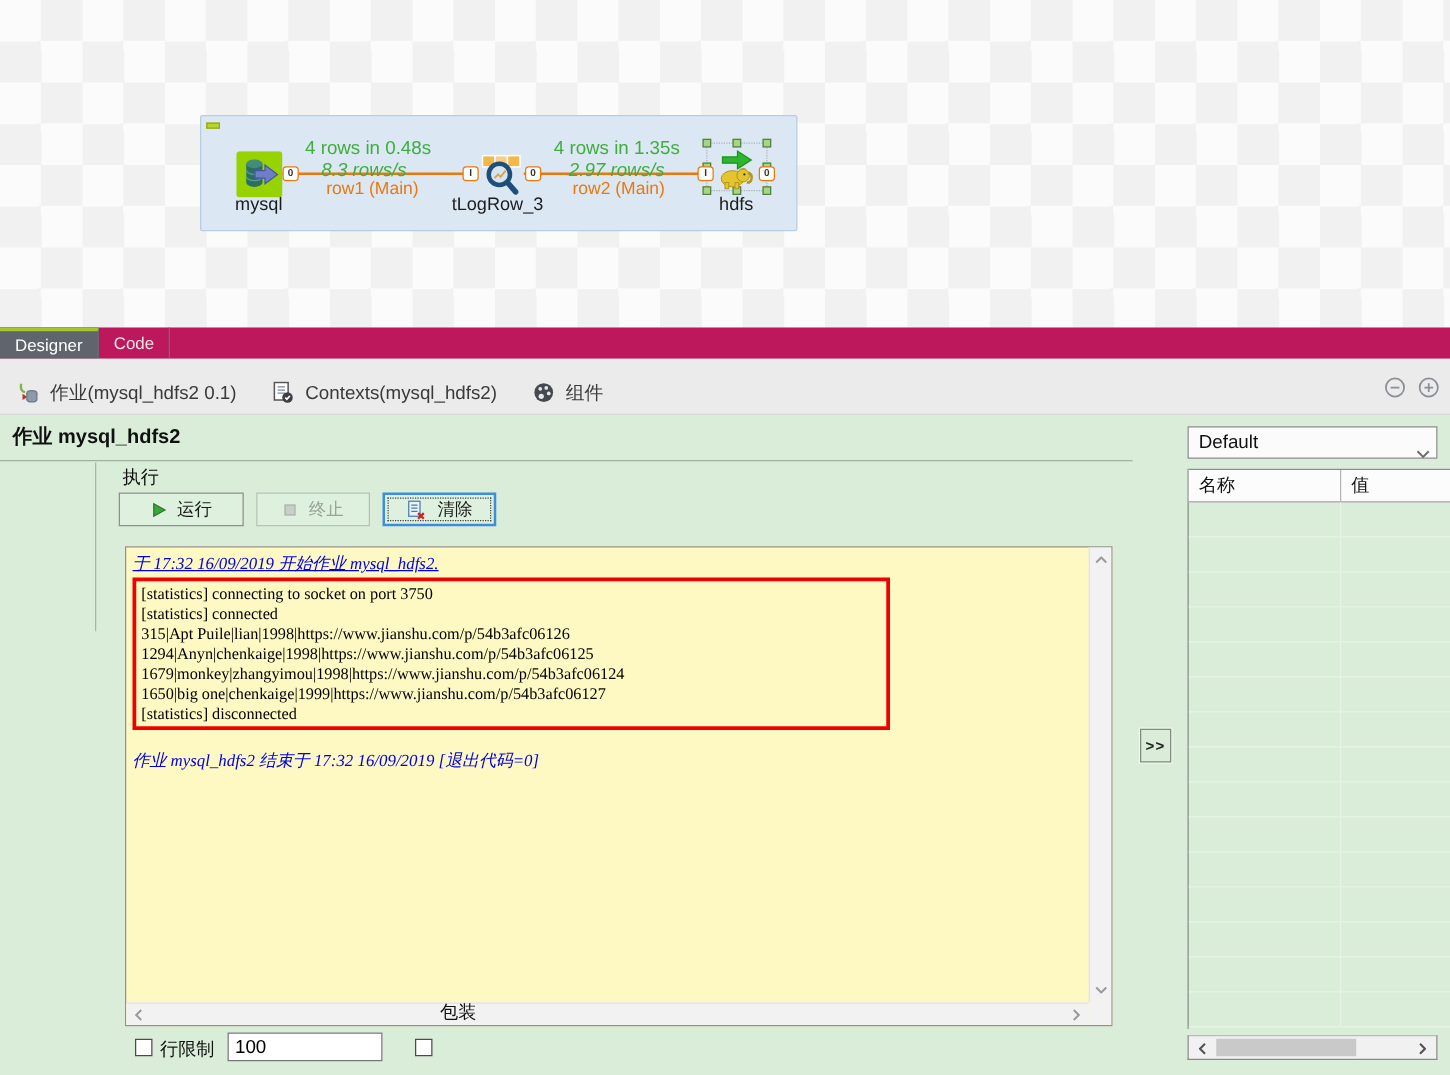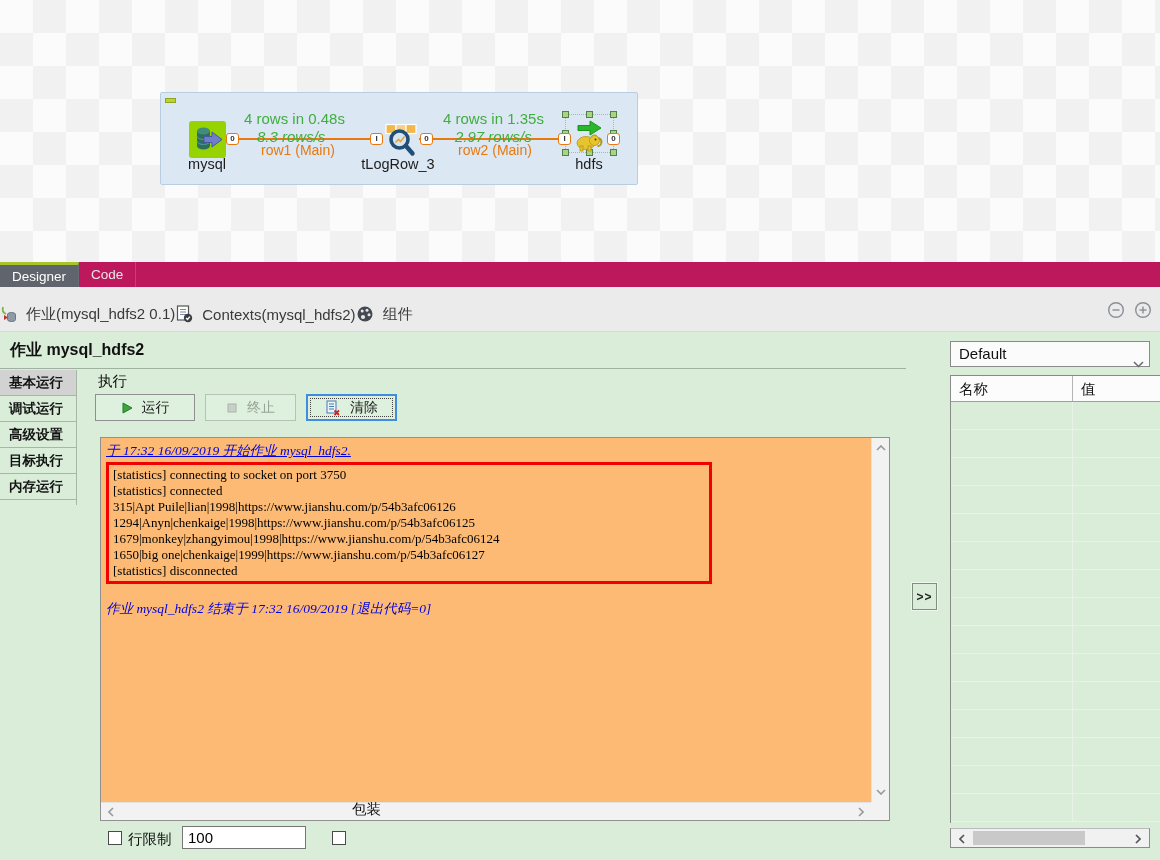--- a/index.html
+++ b/index.html
@@ -31,21 +31,21 @@
   #editor-tabs { position:absolute; left:0; top:262px; width:1160px; height:25px;
                  background:#be185d; display:flex; }
   .etab { height:25px; padding:0 12px; display:flex; align-items:center; font-size:13.5px;
           color:#e8e8e8; border-right:1px solid #686d76; cursor:default; }
   .etab.active { background:#5f646d; border-top:3px solid #a6c52a; color:#fff; }
 
   
   #view-tabbar { position:absolute; left:0; top:287px; width:1160px; height:45px;
                  background:#ebebeb; border-bottom:1px solid #d8d8d8; }
   .vtabs { position:absolute; left:0; bottom:0; height:34px; display:flex; }
-  .vtab { display:flex; align-items:center; gap:9px; padding:0 0; font-size:15px; color:#3a3a3a; }
+  .vtab { display:flex; align-items:center; gap:9px; padding:0 14px; font-size:15px; color:#3a3a3a; }
   .vtab.active { background:#fff; border:1px solid #c9c9c9; border-bottom:none; padding-right:10px; }
   .vtab .close { color:#c9c9c9; font-size:15px; margin-left:22px; }
   .minmax { position:absolute; right:8px; top:14px; display:flex; gap:9px; }
 
   
   #main { position:absolute; left:0; top:332px; width:1160px; height:528px; background:#d9edd9; }
   #panel-title { position:absolute; left:0; top:0; width:906px; height:37px; line-height:36px;
                  padding-left:10px; font-size:16px; font-weight:bold; color:#111;
                  border-bottom:1px solid #9fb29f; }
   #sidebar { position:absolute; left:0; top:38px; width:76px; }
@@ -56,21 +56,21 @@
 
   #exec-label { position:absolute; left:98px; top:40px; font-size:14.5px; color:#111; }
   .btn { position:absolute; top:62px; height:27px; display:flex; align-items:center; justify-content:center;
          gap:9px; font-size:14px; color:#1a1a1a; background:#def0de; border:1px solid #8f8f8f; }
   #btn-run   { left:95px;  width:100px; }
   #btn-kill  { left:205px; width:91px; border-color:#b5c2b5; color:#99a399; }
   #btn-clear { left:306px; width:91px; border:2px solid #3e8ede; outline:1px dotted #444; outline-offset:-5px; }
 
   
   #console { position:absolute; left:100px; top:105px; width:790px; height:384px;
-             background:#fdba74; border:1px solid #919191; }
+             background:#fef9c3; border:1px solid #919191; }
   .console-inner { position:absolute; left:0; top:0; right:18px; bottom:18px; overflow:hidden;
                    padding:4px 0 0 5px; }
   .cstart { font-family:"Liberation Serif",serif; font-style:italic; font-size:13.5px;
             color:#0000e0; text-decoration:underline; margin-bottom:2px; }
   .redbox { border:3px solid #f10000; width:606px; padding:2px 4px; }
   .mline  { font-family:Liberation Serif, serif; font-size:13px; line-height:16px;
             white-space:pre; color:#000; }
   .cend { font-family:"Liberation Serif",serif; font-style:italic; font-size:13.5px;
           color:#0000e0; margin-top:16px; }
   .vscroll { position:absolute; right:0; top:0; width:18px; bottom:18px; background:#f2f2f2;
@@ -234,27 +234,20 @@
       <circle cx="9" cy="9" r="7.3" fill="none" stroke="#8a8f96" stroke-width="1.4"></circle>
       <line x1="5.5" y1="9" x2="12.5" y2="9" stroke="#8a8f96" stroke-width="1.4"></line>
       <line x1="9" y1="5.5" x2="9" y2="12.5" stroke="#8a8f96" stroke-width="1.4"></line>
     </svg>
   </div>
 </div>
 
 <div id="main">
   <div id="panel-title">作业 mysql_hdfs2</div>
 
-  <div id="sidebar">
-    <div class="side-item active">基本运行</div>
-    <div class="side-item">调试运行</div>
-    <div class="side-item">高级设置</div>
-    <div class="side-item">目标执行</div>
-    <div class="side-item">内存运行</div>
-  </div>
   <div class="side-vline"></div>
 
   <div id="exec-label">执行</div>
 
   <div class="btn" id="btn-run">
     <svg width="12" height="12" viewBox="0 0 12 12">
       <path d="M2 1 l9 5 -9 5 z" fill="#3aa53a" stroke="#2a7a2a"></path>
     </svg>
     <span>运行</span>
   </div>

